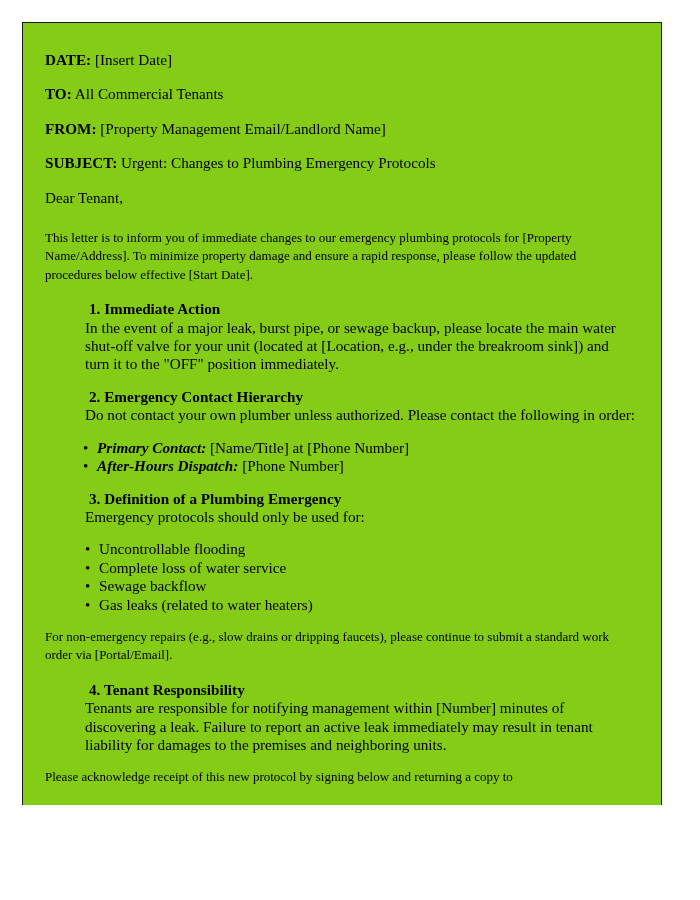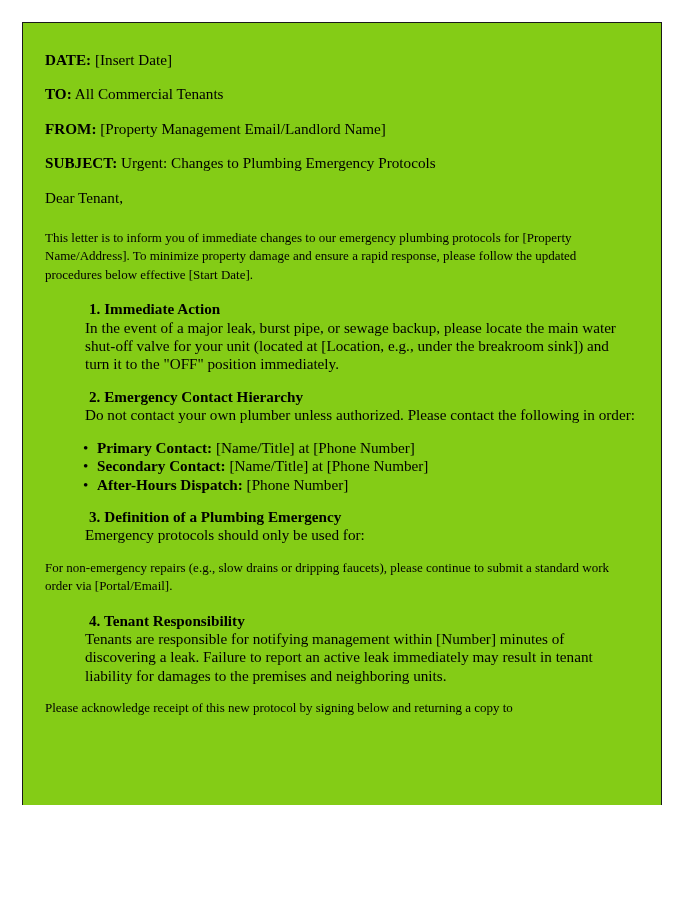--- a/index.html
+++ b/index.html
@@ -86,20 +86,21 @@
     left: 0;
     top: 0;
     font-size: 15.2px;
     line-height: 18.4px;
   }
   ul.bullets.deep li {
     margin-left: 40px;
   }
   .bullet-label {
     font-weight: bold;
+    font-style: italic;
   }
 </style>
 </head>
 <body>
 
 <div class="page">
   <div class="inner">
 
     <p class="meta-line">
       <span class="meta-label">DATE:</span>
@@ -130,32 +131,34 @@
 
     <p class="section-heading">2. Emergency Contact Hierarchy</p>
     <p class="section-body">Do not contact your own plumber unless authorized. Please contact the following in order:</p>
 
     <ul class="bullets">
       <li>
         <span class="bullet-label">Primary Contact:</span>
         <span>[Name/Title] at [Phone Number]</span>
       </li>
       <li>
-        <span class="bullet-label">Secondary Contact:</span>
-        <span>[Name/Title] at [Phone Number]</span>
-      </li>
-      <li>
         <span class="bullet-label">After-Hours Dispatch:</span>
         <span>[Phone Number]</span>
       </li>
     </ul>
 
     <p class="section-heading">3. Definition of a Plumbing Emergency</p>
     <p class="section-body">Emergency protocols should only be used for:</p>
 
+    <ul class="bullets deep">
+      <li>Uncontrollable flooding</li>
+      <li>Complete loss of water service</li>
+      <li>Sewage backflow</li>
+      <li>Gas leaks (related to water heaters)</li>
+    </ul>
 
     <p class="body-para">For non-emergency repairs (e.g., slow drains or dripping faucets), please continue to submit a standard work order via [Portal/Email].</p>
 
     <p class="section-heading">4. Tenant Responsibility</p>
     <p class="section-body">Tenants are responsible for notifying management within [Number] minutes of discovering a leak. Failure to report an active leak immediately may result in tenant liability for damages to the premises and neighboring units.</p>
 
     <p class="body-para">Please acknowledge receipt of this new protocol by signing below and returning a copy to</p>
 
   </div>
 </div>

